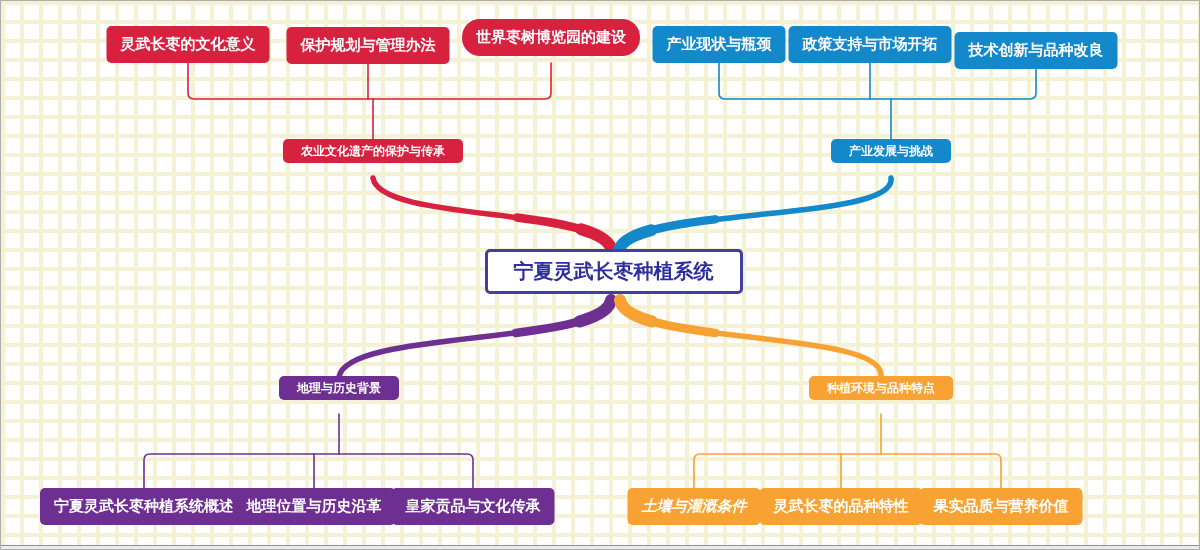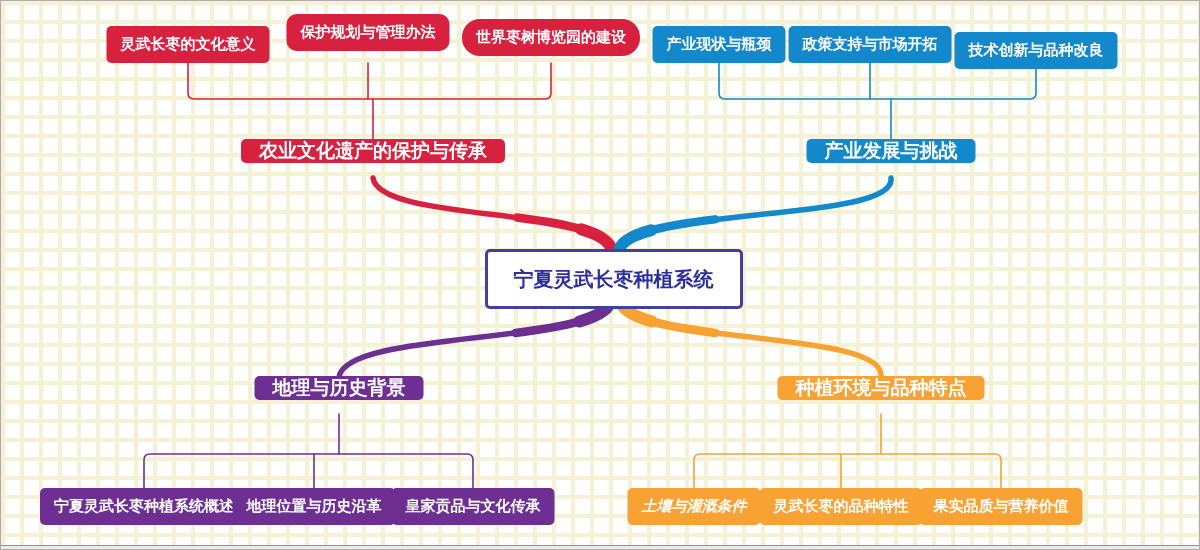--- a/index.html
+++ b/index.html
@@ -31,23 +31,23 @@
     display:flex; align-items:center; justify-content:center;
     transform:translateX(-50%);
     white-space:nowrap;
     color:#ffffff;
     font-weight:bold;
     border-radius:5px;
     box-sizing:border-box;
     cursor:default;
   }
   .node.child { height:37px; font-size:15px; padding:0 14px; }
-  .node.mid   { height:20px; font-size:19px; padding:12px 18px; }
+  .node.mid   { height:20px; font-size:12px; padding:12px 18px; }
   .node.root {
-    height:60px; font-size:20px; padding:0 26px;
+    height:45px; font-size:20px; padding:0 26px;
     background:#ffffff;
     border:3px solid #413fa0;
     color:#2e2e9f;
     border-radius:5px;
     z-index:3;
   }
   .node.mid { z-index:2; }
   .node.child { z-index:2; }
 </style>
 </head>
@@ -77,21 +77,21 @@
       <path d="M 619,299 C 626,345 887,328 880,376" fill="none" stroke="#f7a233" stroke-width="8.5" stroke-linecap="round" stroke-dasharray="105 3000"></path>
       <path d="M 619,299 C 626,345 887,328 880,376" fill="none" stroke="#f7a233" stroke-width="5.5" stroke-linecap="round"></path>
       <path d="M 693,487 V 459 Q 693,453 699,453 H 994 Q 1000,453 1000,459 V 487" fill="none" stroke="#f7a233" stroke-width="1.6" stroke-linecap="round"></path>
       <path d="M 840,487 V 453" fill="none" stroke="#f7a233" stroke-width="1.6" stroke-linecap="round"></path>
       <path d="M 880,413 V 453" fill="none" stroke="#f7a233" stroke-width="1.6" stroke-linecap="round"></path>
     </svg>
 
   <div id="nodes">
       <div class="node mid" style="left: 372px; top: 138px; background: rgb(216, 32, 63);">农业文化遗产的保护与传承</div>
       <div class="node child" style="left: 187px; top: 25px; background: rgb(216, 32, 63);">灵武长枣的文化意义</div>
-      <div class="node child" style="left: 367px; top: 13px; background: rgb(216, 32, 63); border-radius: 10px;">保护规划与管理办法</div>
+      <div class="node child" style="left: 367px; top: 26px; background: rgb(216, 32, 63);">保护规划与管理办法</div>
       <div class="node child" style="left: 550px; top: 18px; background: rgb(216, 32, 63); border-radius: 18px;">世界枣树博览园的建设</div>
       <div class="node mid" style="left: 890px; top: 138px; background: rgb(19, 136, 202);">产业发展与挑战</div>
       <div class="node child" style="left: 718px; top: 25px; background: rgb(19, 136, 202);">产业现状与瓶颈</div>
       <div class="node child" style="left: 869px; top: 25px; background: rgb(19, 136, 202);">政策支持与市场开拓</div>
       <div class="node child" style="left: 1035px; top: 31px; background: rgb(19, 136, 202);">技术创新与品种改良</div>
       <div class="node mid" style="left: 338px; top: 375px; background: rgb(110, 47, 146);">地理与历史背景</div>
       <div class="node child" style="left: 143px; top: 487px; background: rgb(110, 47, 146);">宁夏灵武长枣种植系统概述</div>
       <div class="node child" style="left: 313px; top: 487px; background: rgb(110, 47, 146);">地理位置与历史沿革</div>
       <div class="node child" style="left: 472px; top: 487px; background: rgb(110, 47, 146);">皇家贡品与文化传承</div>
       <div class="node mid" style="left: 880px; top: 375px; background: rgb(247, 162, 51);">种植环境与品种特点</div>

